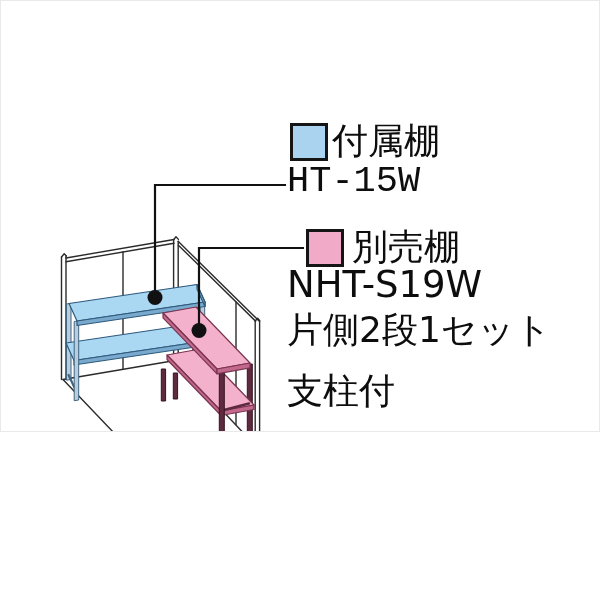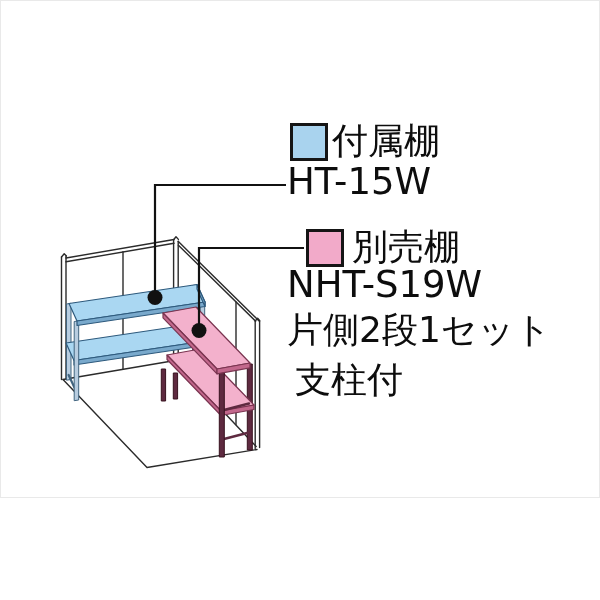--- a/index.html
+++ b/index.html
@@ -1,17 +1,17 @@
 <!DOCTYPE html>
 <html><head>
 <meta charset="utf-8">
 <style>
   html,body{margin:0;padding:0;background:#fff;}
   .canvas{
-    position:relative;width:600px;height:498px;background:#ffffff;
+    position:relative;width:600px;height:432px;background:#ffffff;
     font-family:"DejaVu Sans",sans-serif;overflow:hidden;
     box-sizing:border-box;border:1px solid #e9e9e9;
   }
   .drawing{position:absolute;left:0;top:0;}
   
   .w{fill:none;stroke:#2b2b2b;stroke-width:1.4;stroke-linecap:round;stroke-linejoin:round;}
   
   .b-out{stroke:#2e5a7d;stroke-width:1.2;stroke-linejoin:round;}
   .b-leg{stroke:#41647f;stroke-width:1;stroke-linejoin:round;}
   .b-rail{stroke:#41647f;stroke-width:2.2;stroke-linecap:round;}
@@ -101,21 +101,21 @@
     <g>
       <path class="leader" d="M285,184 H154 V296.5"></path>
       <path class="leader" d="M303,247 H198 V329.5"></path>
       <circle cx="154" cy="296.5" r="7.5" fill="#111111"></circle>
       <circle cx="198" cy="329.5" r="7.5" fill="#111111"></circle>
     </g>
   </svg>
 
   <div class="swatch" style="left: 289px; top: 122px; background: rgb(169, 211, 238);"></div>
   <div class="lbl cjk" style="left:331px;top:121px;">付属棚</div>
-  <div class="lbl latin" style="left:286px;top:161px;">HT-15W</div>
+  <div class="lbl latin" style="left:286px;top:161px;font-family:Liberation Mono, monospace;">HT-15W</div>
 
   <div class="swatch" style="left: 305px; top: 228px; background: rgb(242, 170, 201);"></div>
   <div class="lbl cjk" style="left:351px;top:227px;">別売棚</div>
   <div class="lbl latin" style="left:286px;top:264px;">NHT-S19W</div>
   <div class="lbl cjk" style="left:286px;top:310px;">片側2段1セット</div>
-  <div class="lbl cjk" style="left:286px;top:360px;margin-left:8px;">支柱付</div>
+  <div class="lbl cjk" style="left:286px;top:371px;">支柱付</div>
 
 </div>
 
 </body></html>

